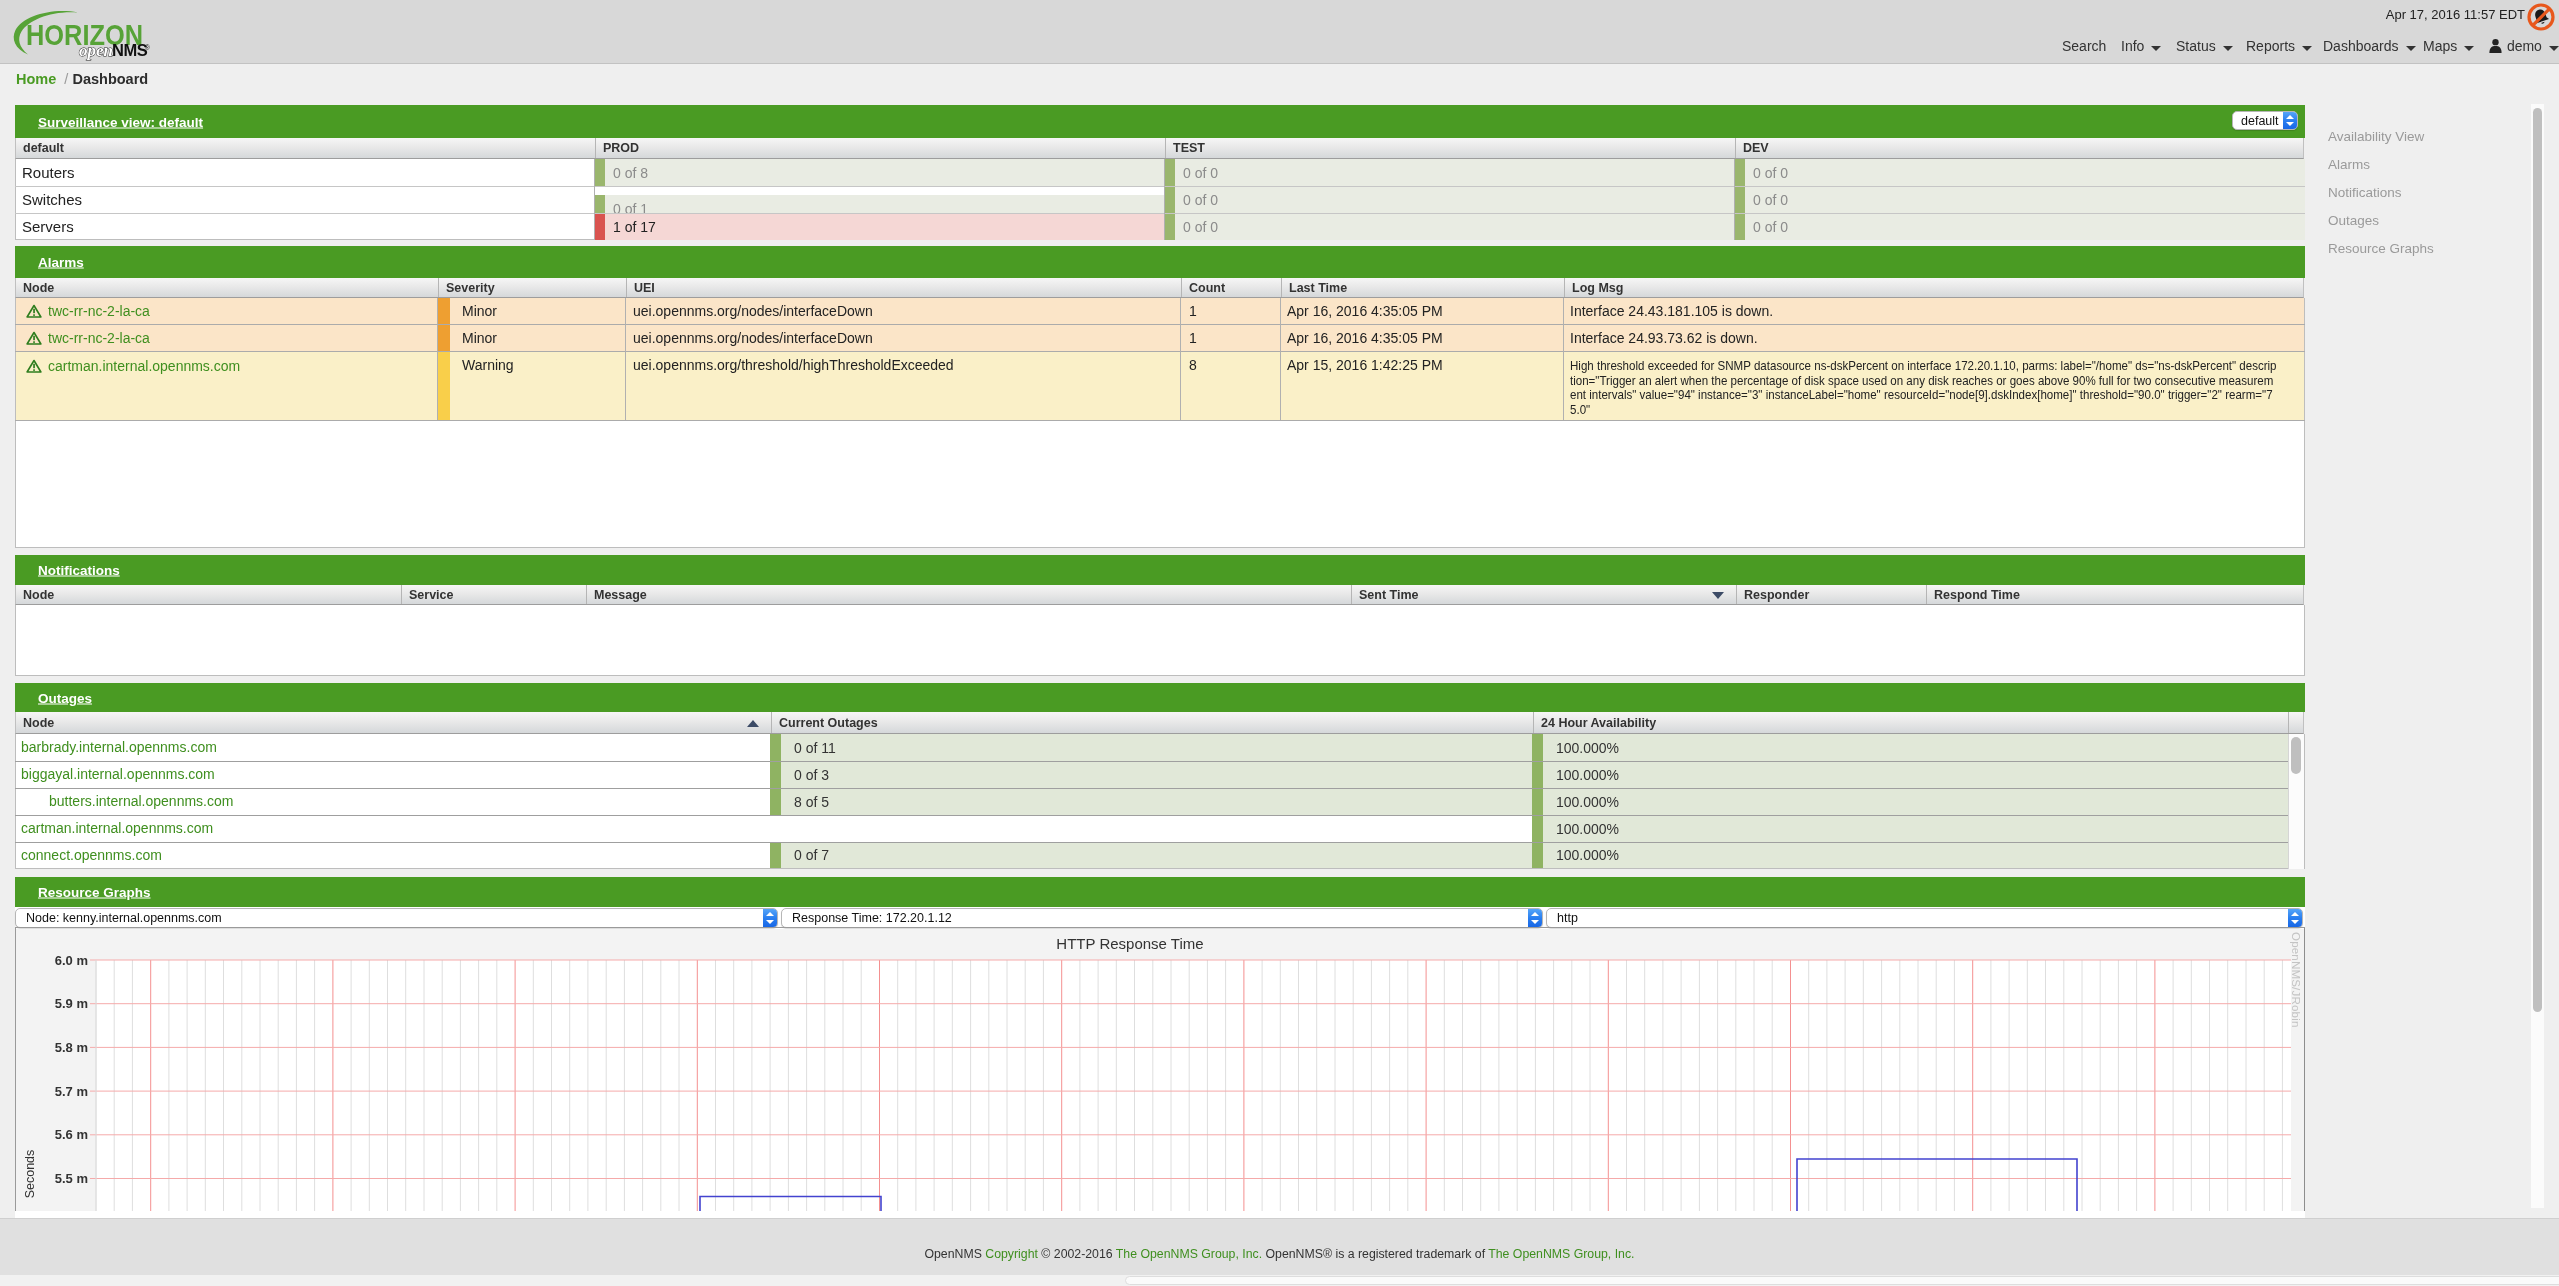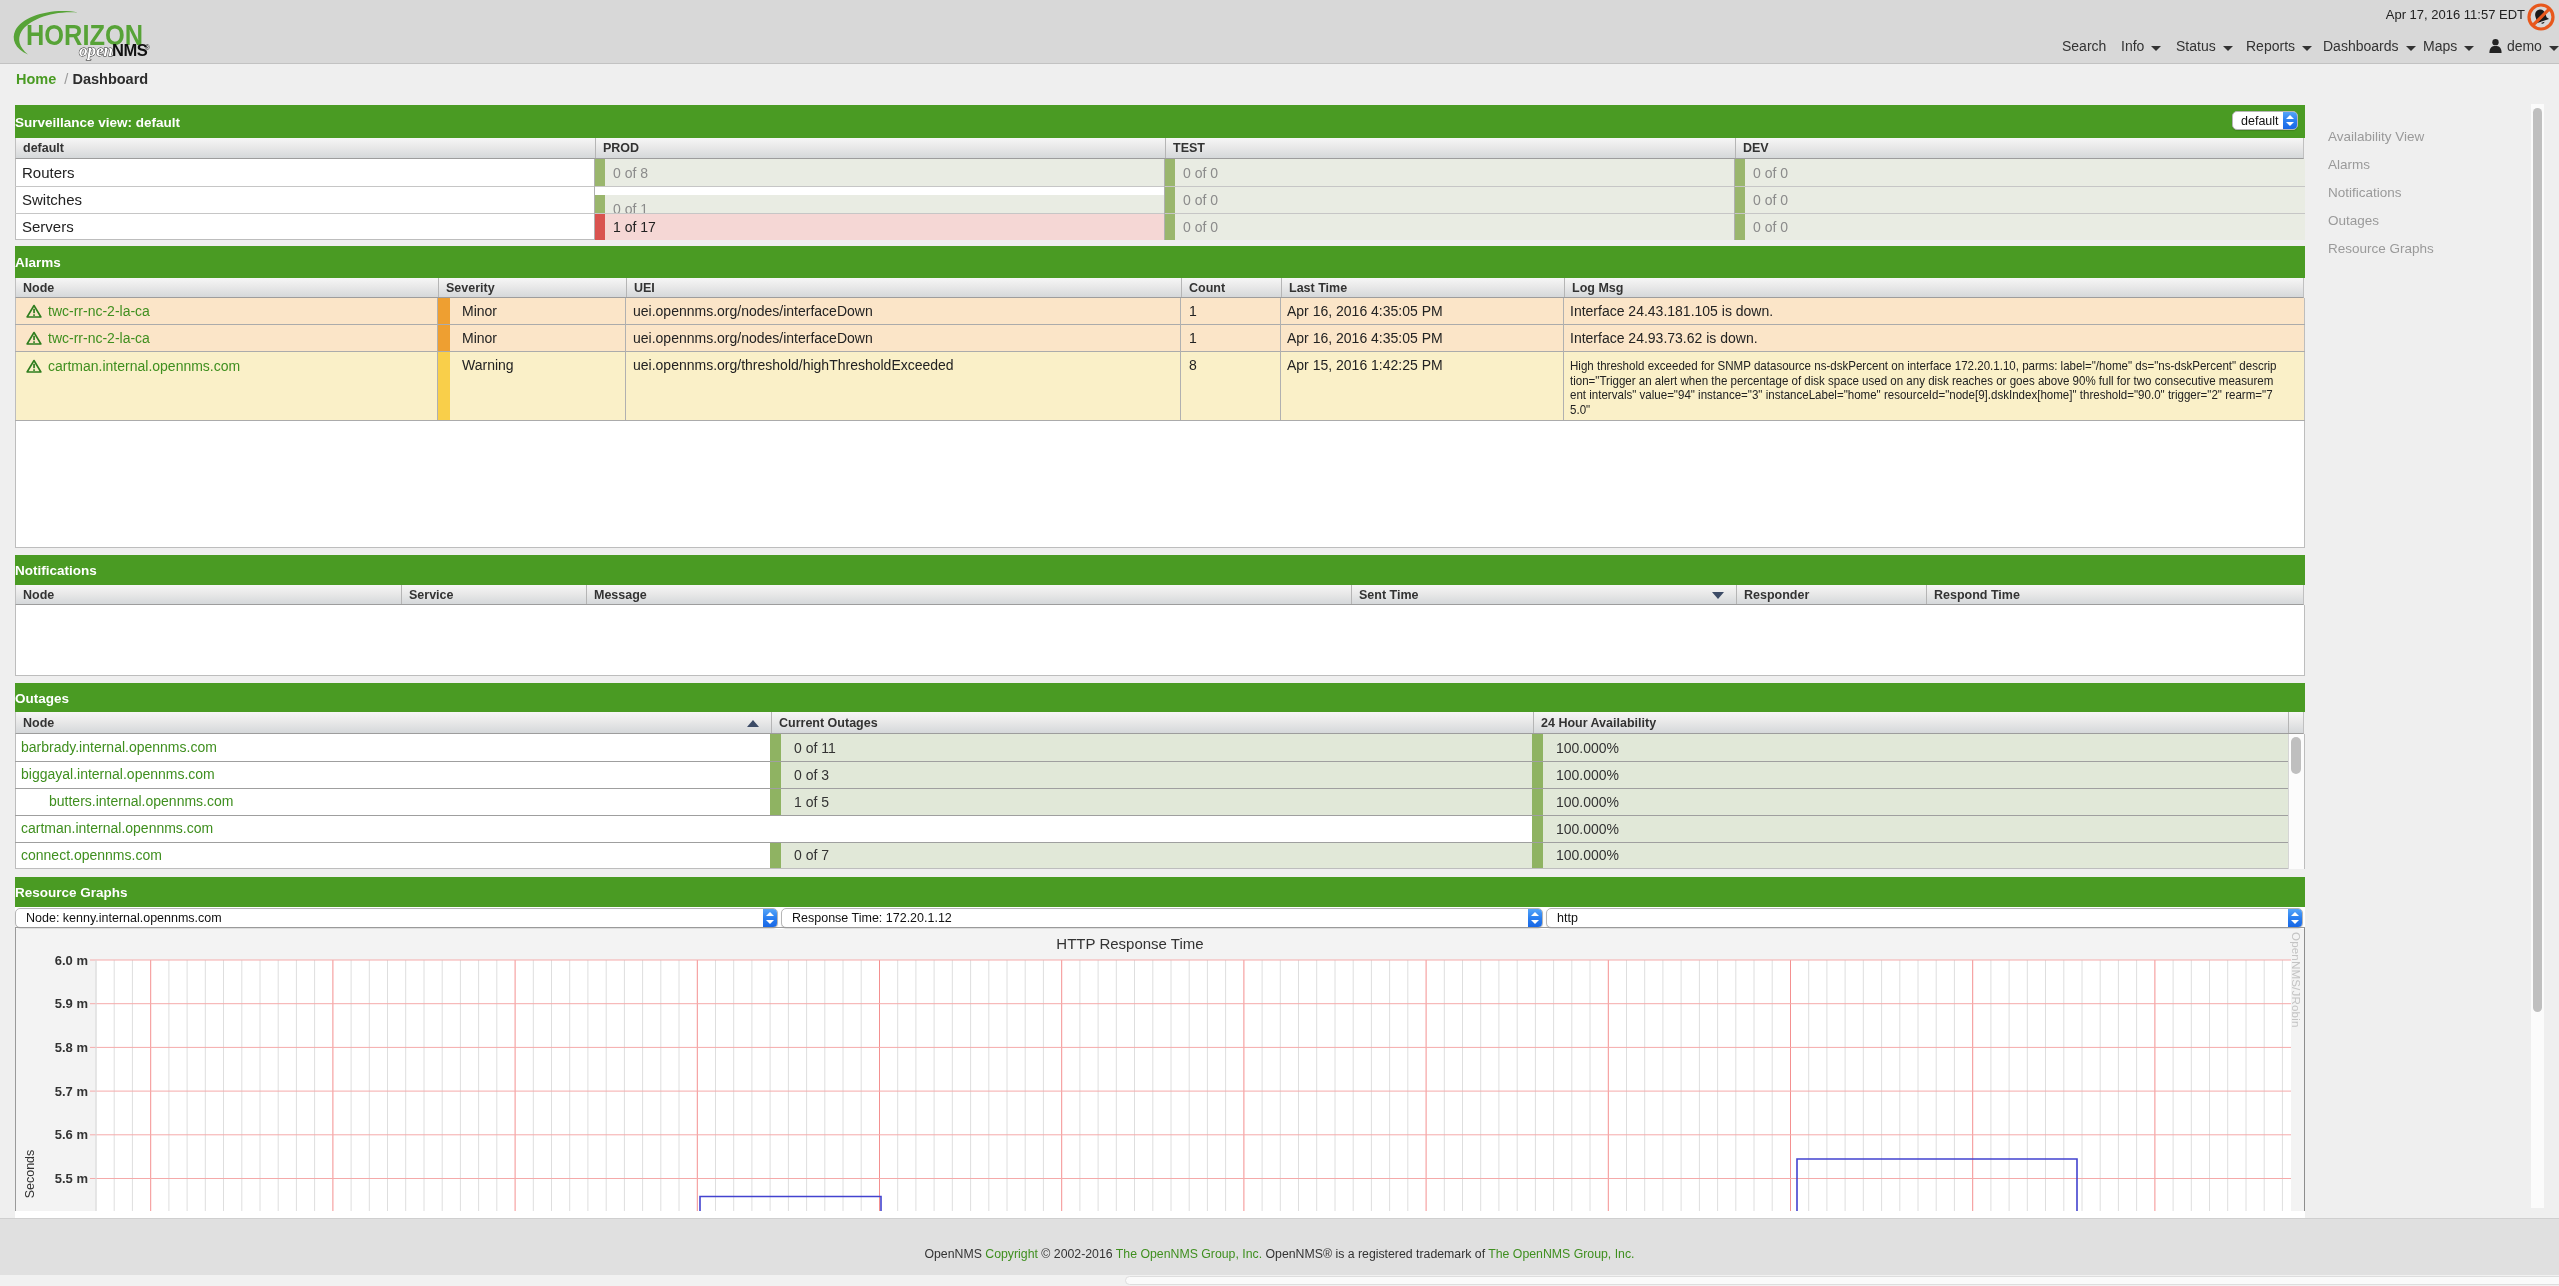--- a/index.html
+++ b/index.html
@@ -2,21 +2,21 @@
 <html><head>
 <meta charset="utf-8">
 <style>
 * { margin:0; padding:0; box-sizing:border-box; }
 html,body { width:2559px; height:1286px; overflow:hidden; background:#efefef;
   font-family:"Liberation Sans", sans-serif; }
 #page { position:relative; width:2559px; height:1286px; overflow:hidden; background:#efefef; }
 .abs { position:absolute; }
 .phead { position:absolute; left:15px; width:2290px; background:#4a9b23; color:#fff;
   font-size:13.5px; font-weight:bold; }
-.phead span.t { position:absolute; left:0; top:50%; transform:translateY(-50%); }
+.phead span.t { position:absolute; left:23px; top:50%; transform:translateY(-50%);text-decoration:underline; }
 .chead { position:absolute; left:15px; width:2289px;
   background:linear-gradient(180deg,#f6f6f6 0%,#e9e9e9 45%,#d5d8da 100%);
   border-bottom:1px solid #9d9d9d; border-left:1px solid #c0c0c0; border-right:1px solid #c0c0c0; }
 .hc { position:absolute; top:0; height:100%; font-size:12.5px; font-weight:bold; color:#333;
   padding-left:7px; line-height:20px; border-left:1px solid #b5b5b5; }
 .hc.first { border-left:none; }
 .cell { position:absolute; font-size:14px; color:#222; overflow:hidden; }
 .vline { position:absolute; width:1px; background:#b0b0b0; }
 .rowline { position:absolute; left:15px; width:2290px; height:1px; background:#ababab; }
 .strip { position:absolute; left:0; top:0; bottom:0; width:11px; }
@@ -259,21 +259,21 @@
 <div class="cell ogreen" style="left:770px;top:734px;width:762px;height:27px;">
       <div class="strip"></div>
       <span>0 of 11</span>
     </div>
 <div class="cell ogreen" style="left:770px;top:761px;width:762px;height:27px;">
       <div class="strip"></div>
       <span>0 of 3</span>
     </div>
 <div class="cell ogreen" style="left:770px;top:788px;width:762px;height:27px;">
       <div class="strip"></div>
-      <span>1 of 5</span>
+      <span>8 of 5</span>
     </div>
 <div class="cell ogreen" style="left:770px;top:842px;width:762px;height:26px;">
       <div class="strip"></div>
       <span>0 of 7</span>
     </div>
 <div class="cell ogreen" style="left:1532px;top:734px;width:756px;height:27px;">
       <div class="strip"></div>
       <span>100.000%</span>
     </div>
 <div class="cell ogreen" style="left:1532px;top:761px;width:756px;height:27px;">

